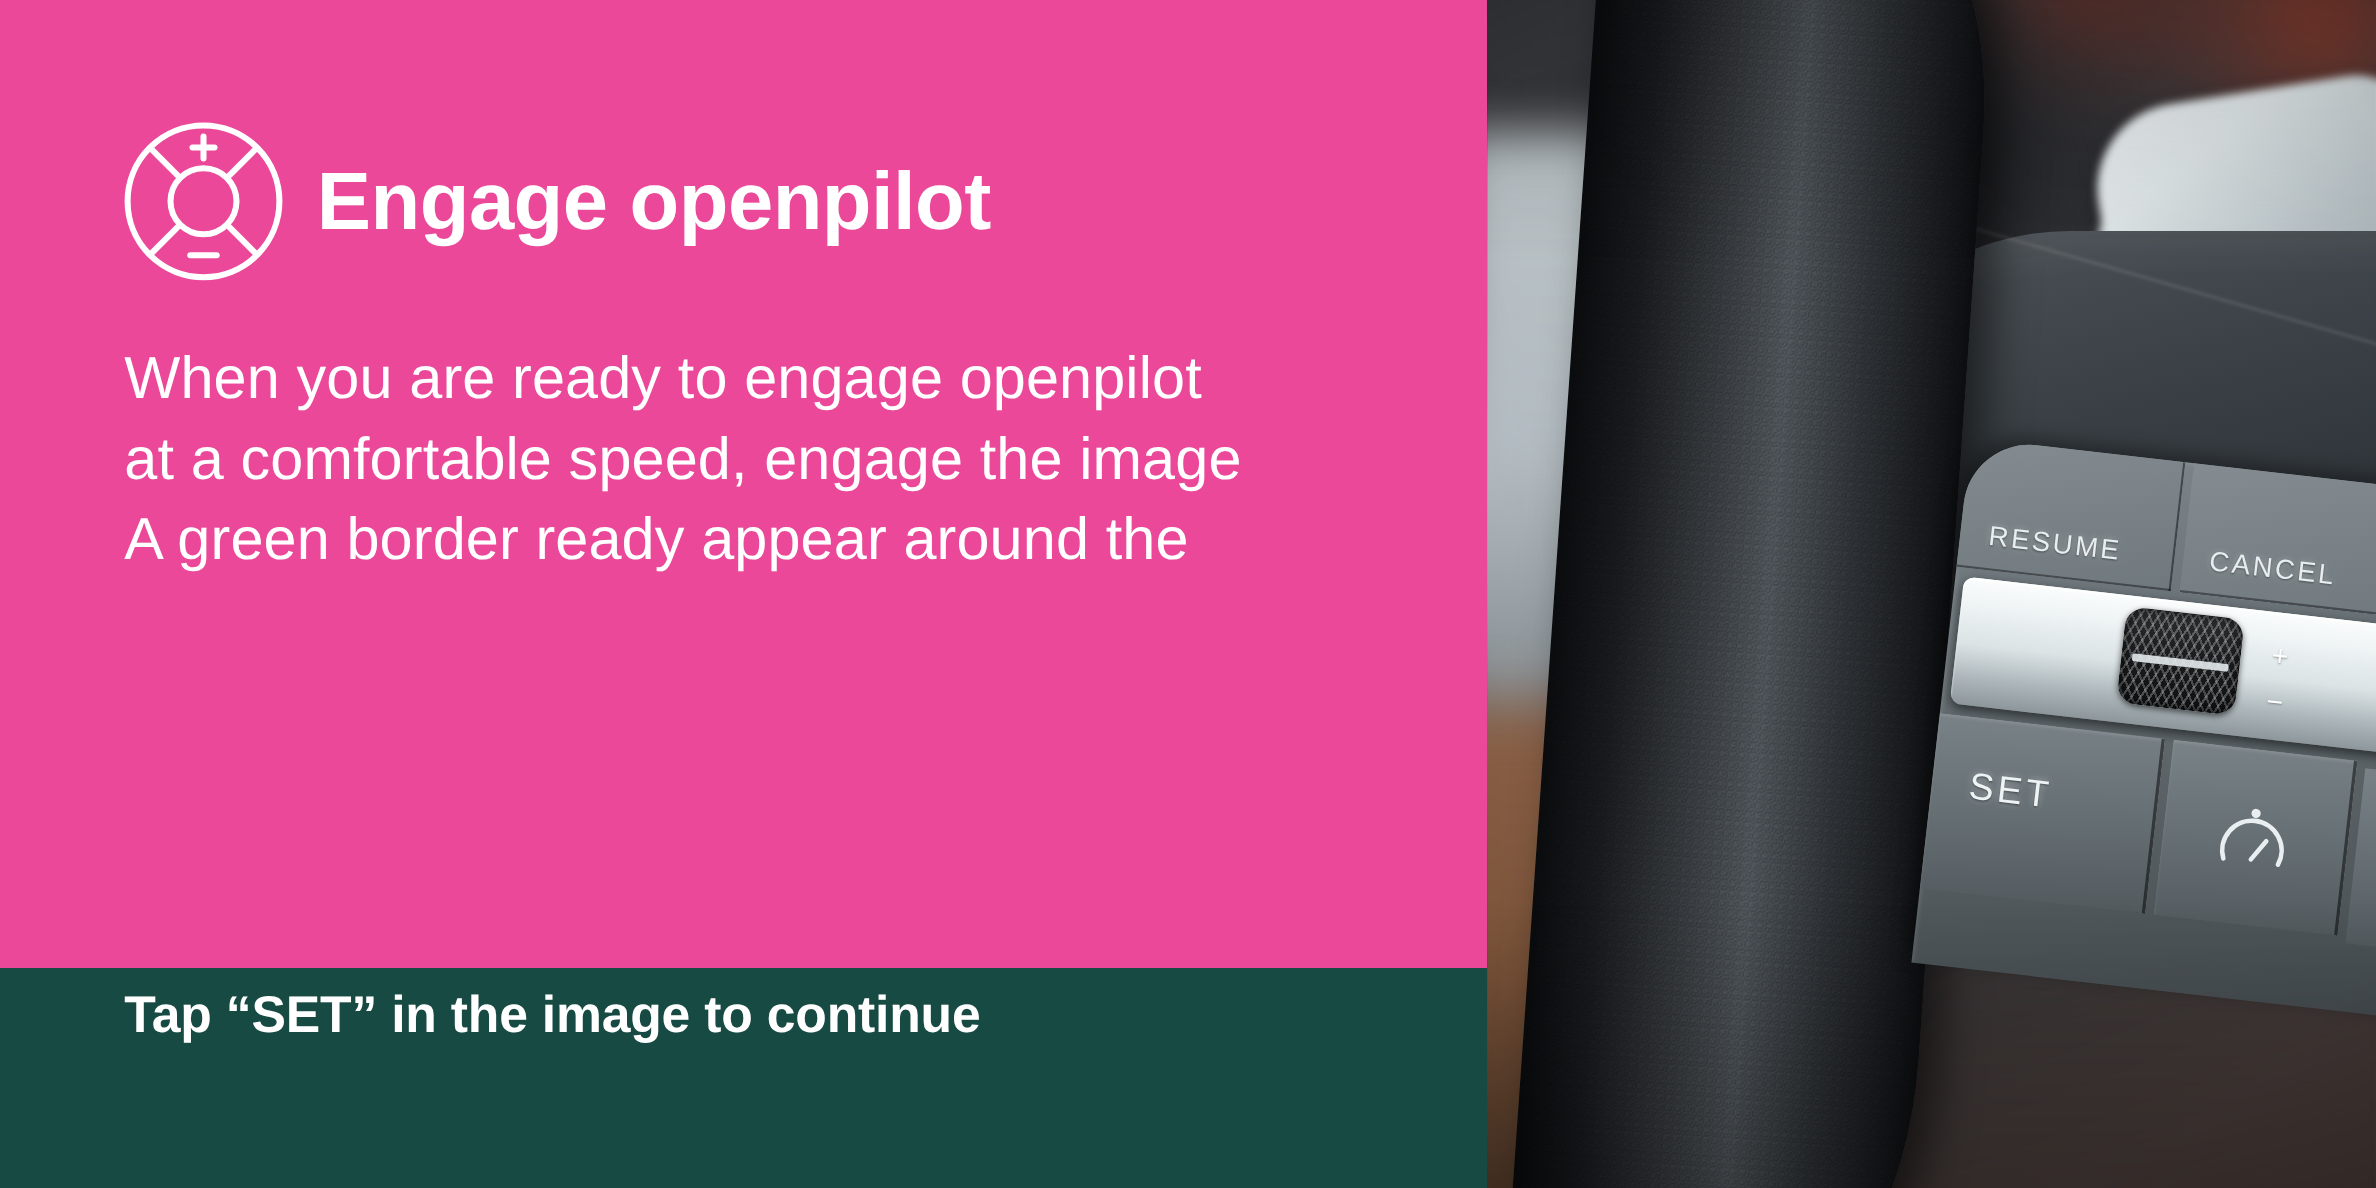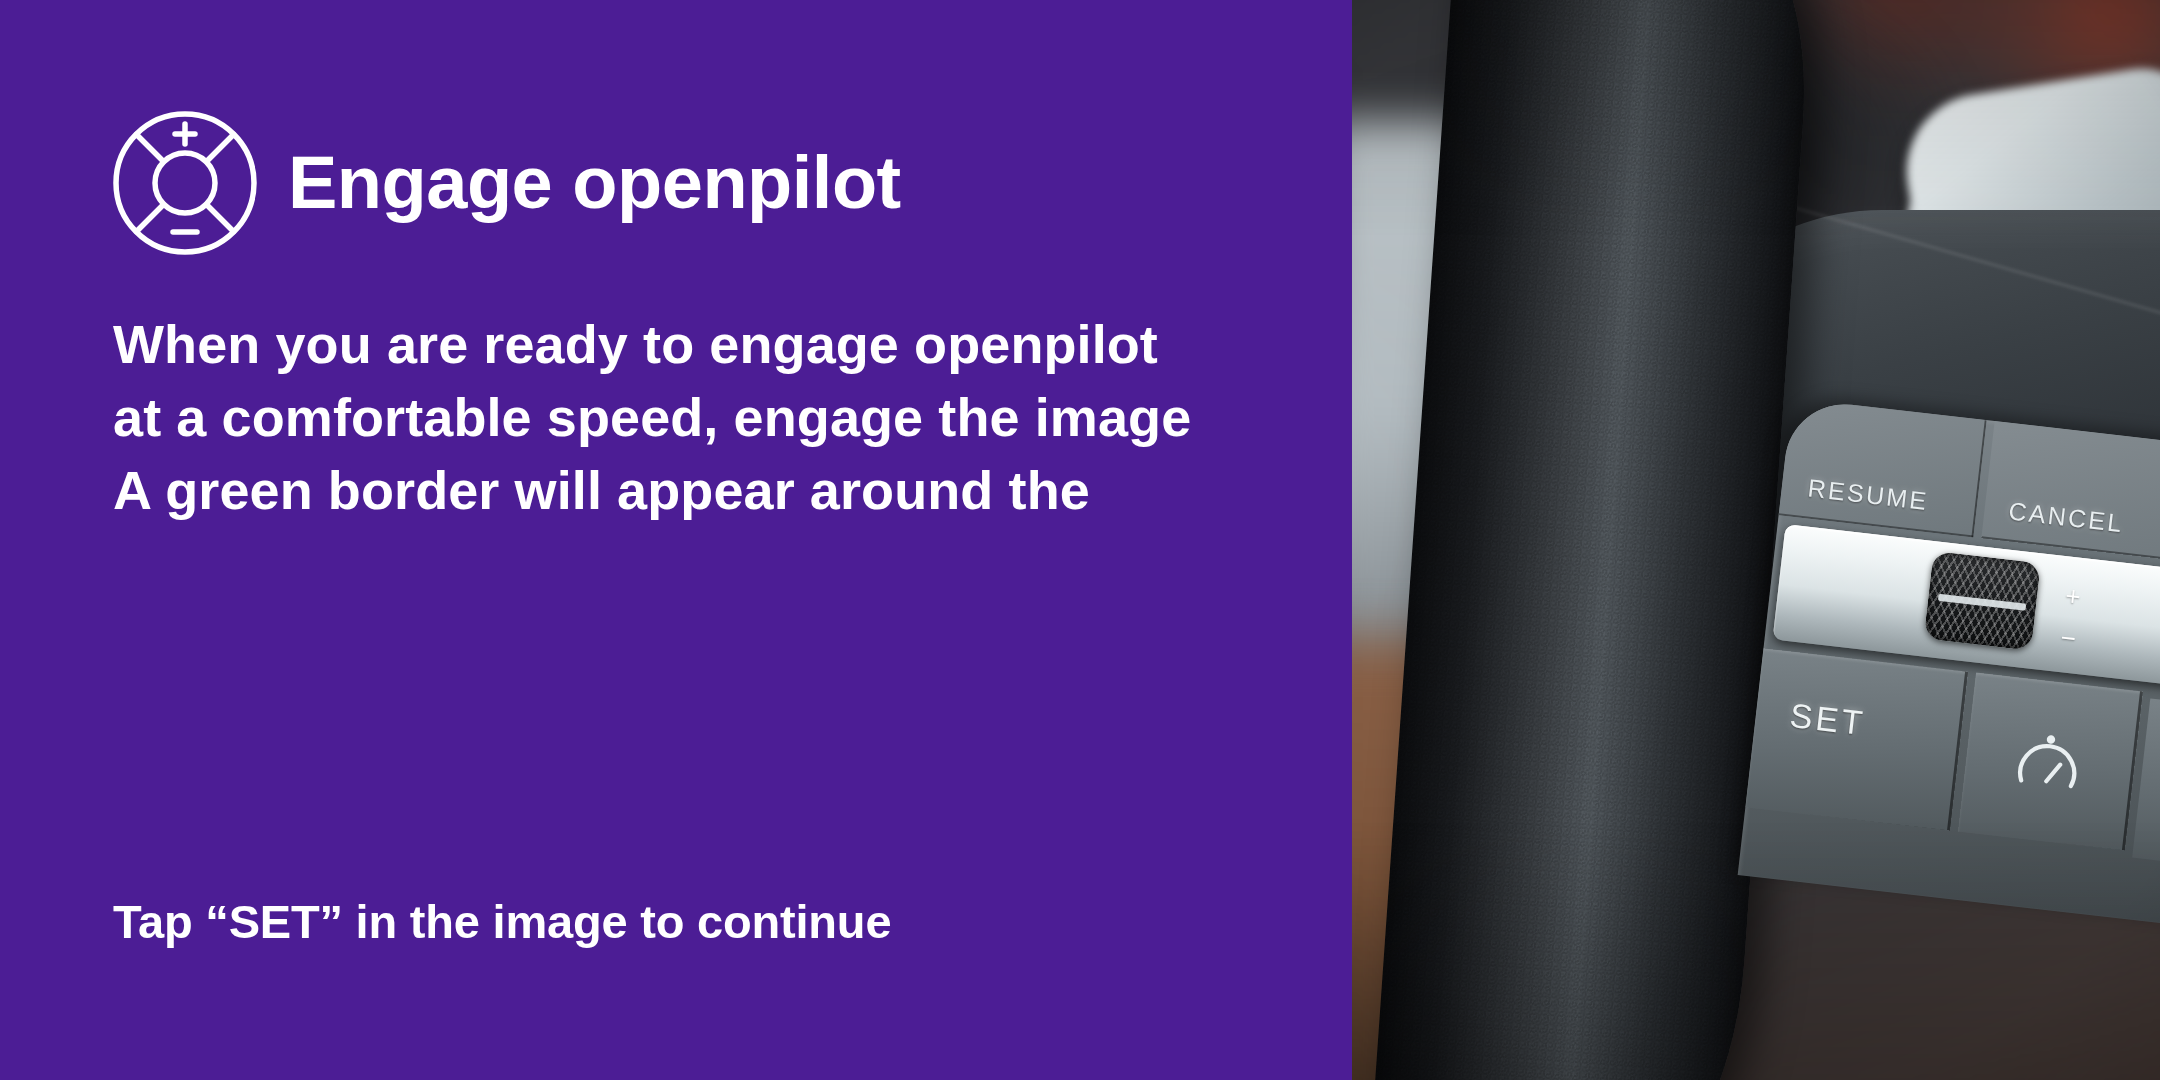--- a/index.html
+++ b/index.html
@@ -19,22 +19,22 @@
     width: 2160px;
     height: 1080px;
     display: flex;
     background: #164A42;
   }
 
   
   .left-panel {
     position: relative;
     width: 1352px;
-    height: 1080px;
-    background: #4c1d95;
+    height: 880px;
+    background: #ec4899;
     flex: 0 0 1352px;
     box-sizing: border-box;
   }
 
   .header-row {
     position: absolute;
     left: 112px;
     top: 108px;
     display: flex;
     align-items: center;
@@ -62,21 +62,21 @@
     position: absolute;
     left: 113px;
     top: 308px;
     width: 1180px;
     color: #ffffff;
     font-size: 54px;
     font-weight: 400;
     line-height: 73px;
     letter-spacing: 0.1px;
   }
-  .body-copy .line { display: block; white-space: nowrap; font-weight: bold; }
+  .body-copy .line { display: block; white-space: nowrap; }
 
   .footer-cta {
     position: absolute;
     left: 113px;
     top: 898px;
     color: #ffffff;
     font-size: 47px;
     font-weight: bold;
     letter-spacing: -0.2px;
     line-height: 1;
@@ -390,21 +390,21 @@
           <line x1="61" y1="122" x2="85" y2="122"></line>
         </g>
       </svg>
 
       <div class="page-title">Engage openpilot</div>
     </div>
 
     <div class="body-copy">
       <span class="line">When you are ready to engage openpilot</span>
       <span class="line">at a comfortable speed, engage the image</span>
-      <span class="line">A green border will appear around the</span>
+      <span class="line">A green border ready appear around the</span>
     </div>
 
     <div class="footer-cta">Tap “SET” in the image to continue</div>
   </div>
 
   <div class="photo-panel">
 
     <div class="bg-blur"></div>
     <div class="bg-lightleft"></div>
     <div class="bg-brownlow"></div>

